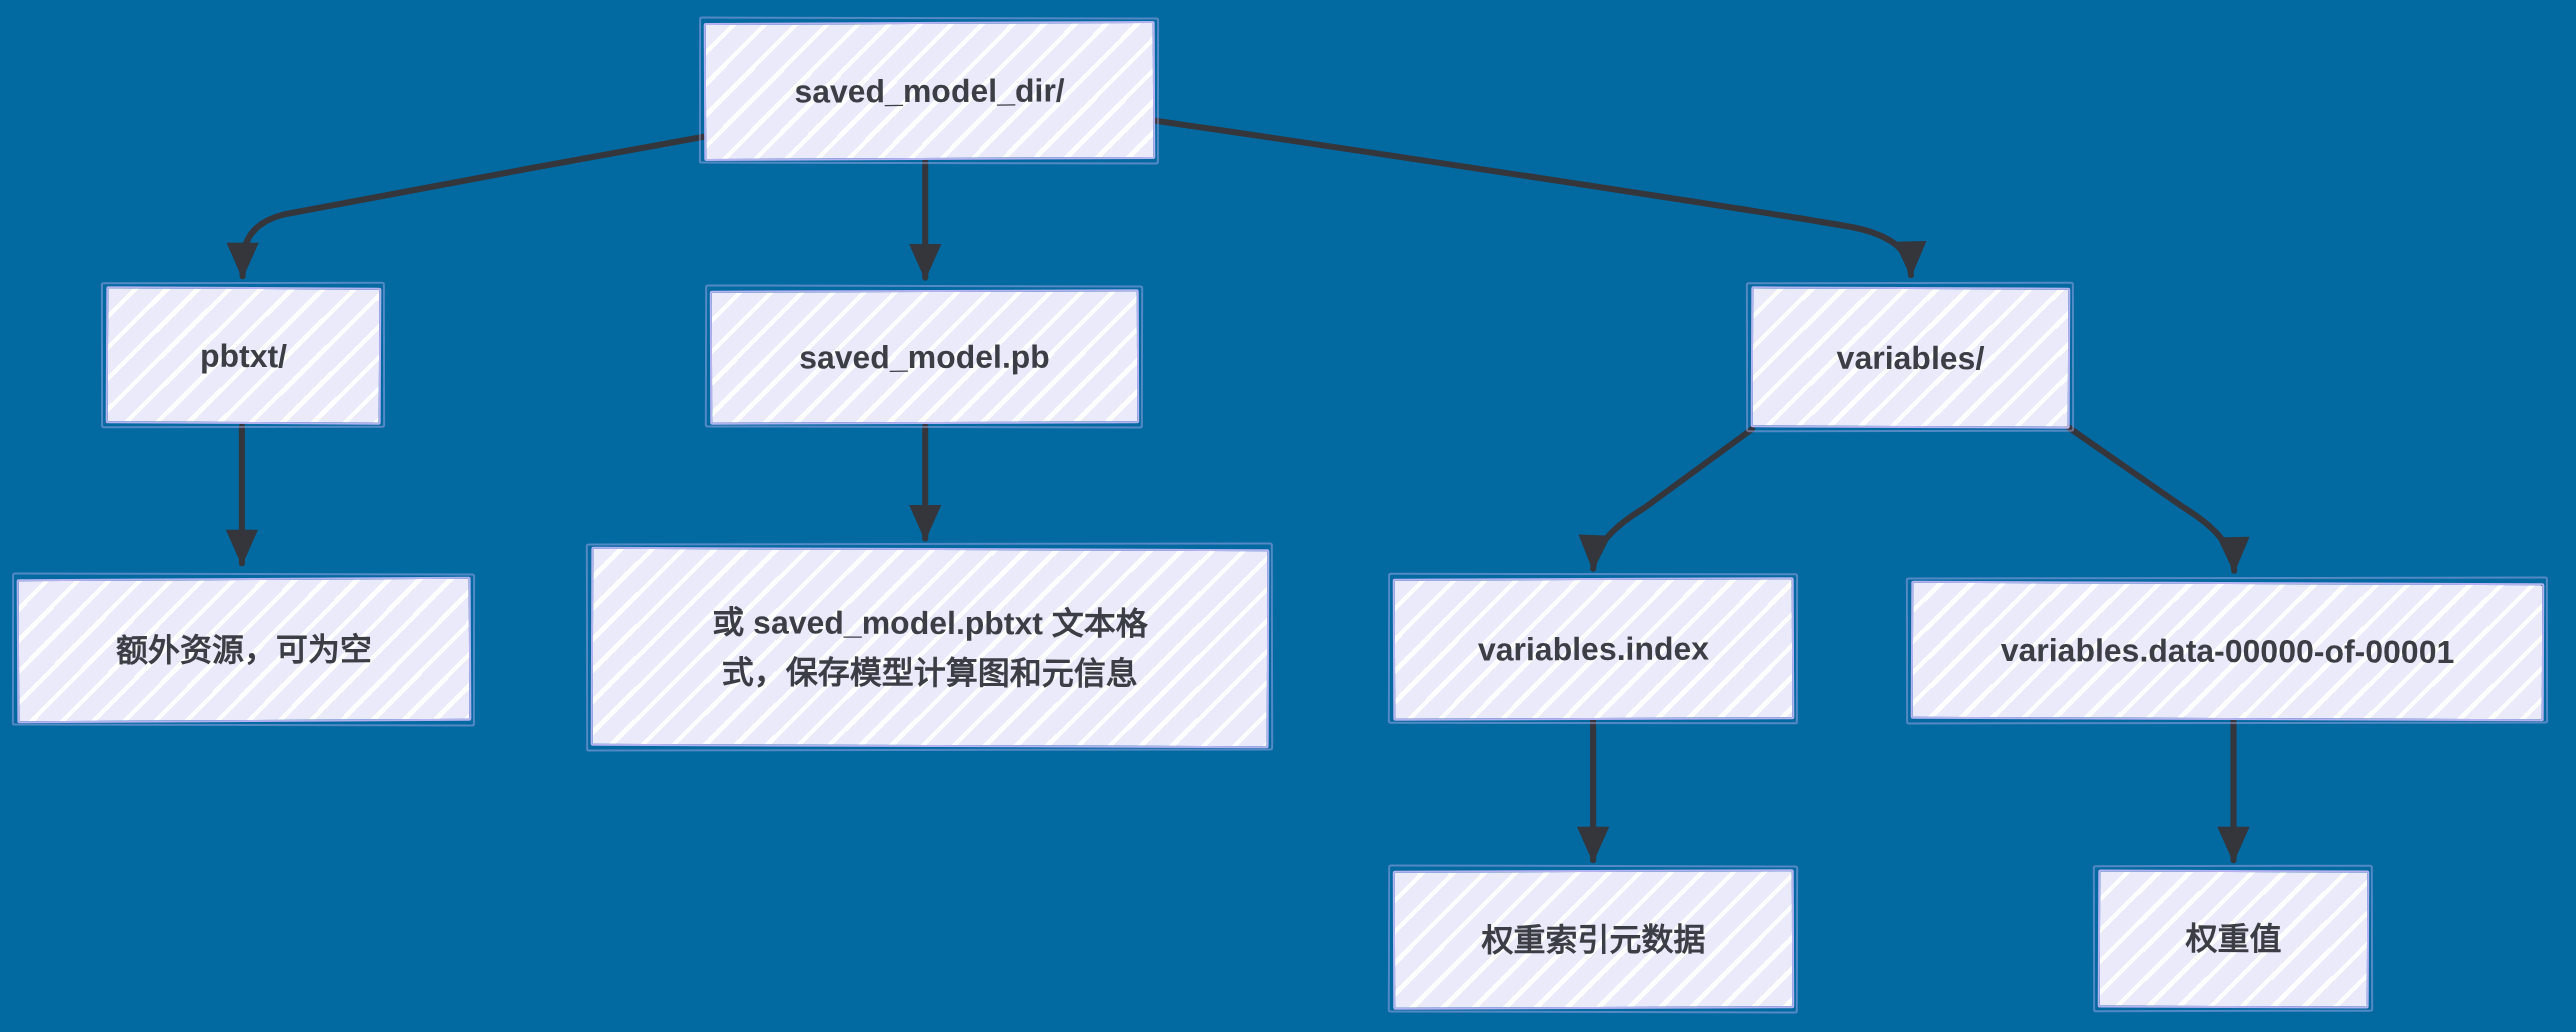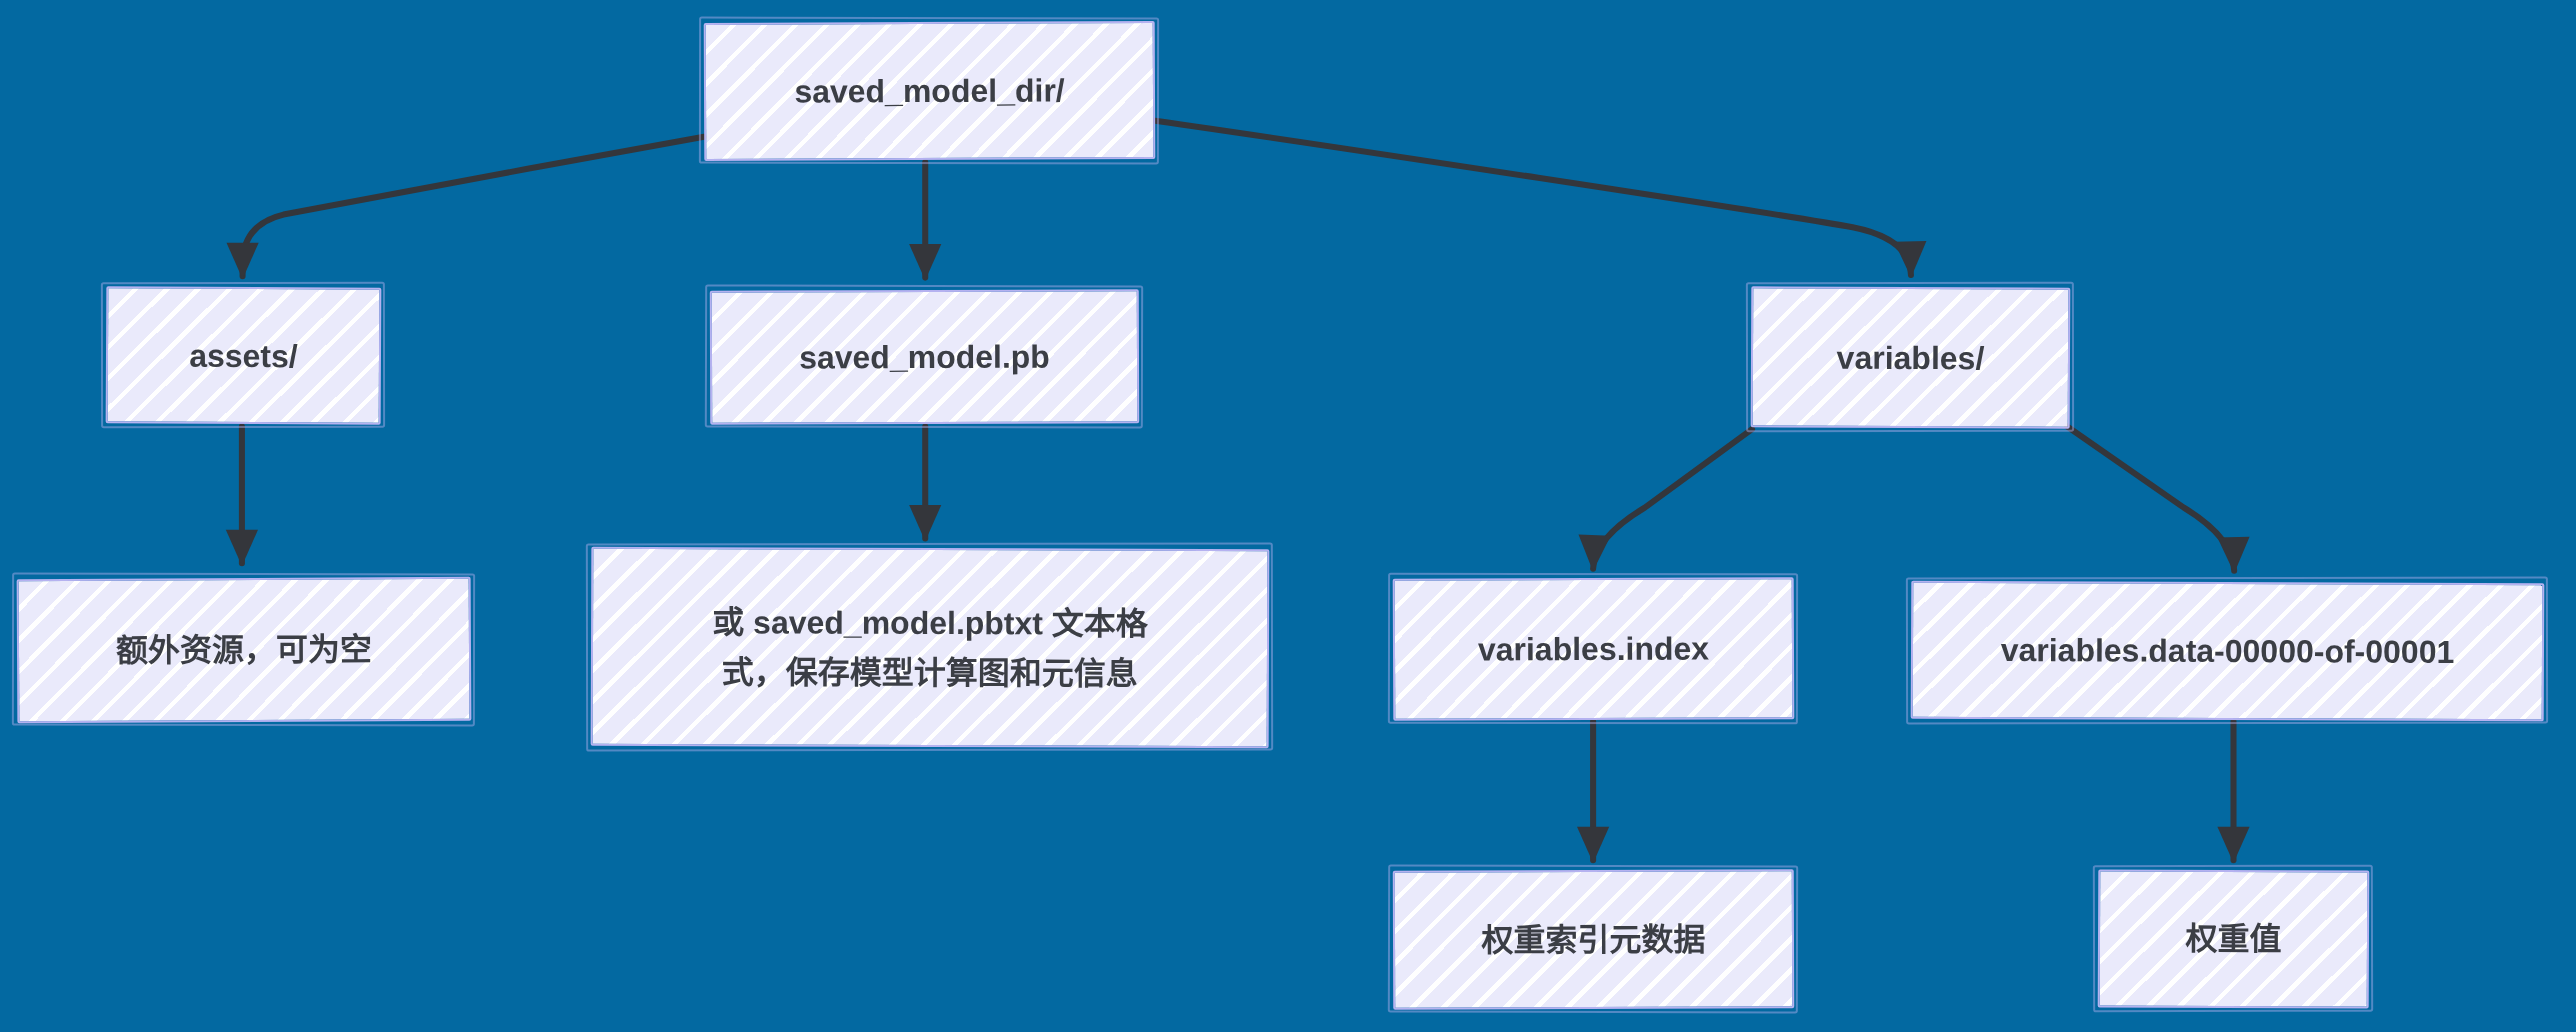--- a/index.html
+++ b/index.html
@@ -82,21 +82,21 @@
     <path class="edge" d="M3082 636 L3256 757 Q 3330 802 3331 851" marker-end="url(#arrowhead)"></path>
     <path class="edge" d="M2375 1076 L2375 1283" marker-end="url(#arrowhead)"></path>
     <path class="edge" d="M3330 1076 L3330 1283" marker-end="url(#arrowhead)"></path>
   </svg>
 
   <div class="node" style="left:704px; top:22px; width:451px; height:138px; --rot:-0.25deg; --rot2:0.35deg;">
     <span class="label">saved_model_dir/</span>
   </div>
 
   <div class="node" style="left:106px; top:287px; width:275px; height:137px; --rot:0.3deg; --rot2:-0.4deg;">
-    <span class="label">assets/</span>
+    <span class="label">pbtxt/</span>
   </div>
 
   <div class="node" style="left:710px; top:290px; width:429px; height:134px; --rot:-0.2deg; --rot2:0.35deg;">
     <span class="label">saved_model.pb</span>
   </div>
 
   <div class="node" style="left:1751px; top:287px; width:319px; height:141px; --rot:0.25deg; --rot2:-0.35deg;">
     <span class="label">variables/</span>
   </div>
 

